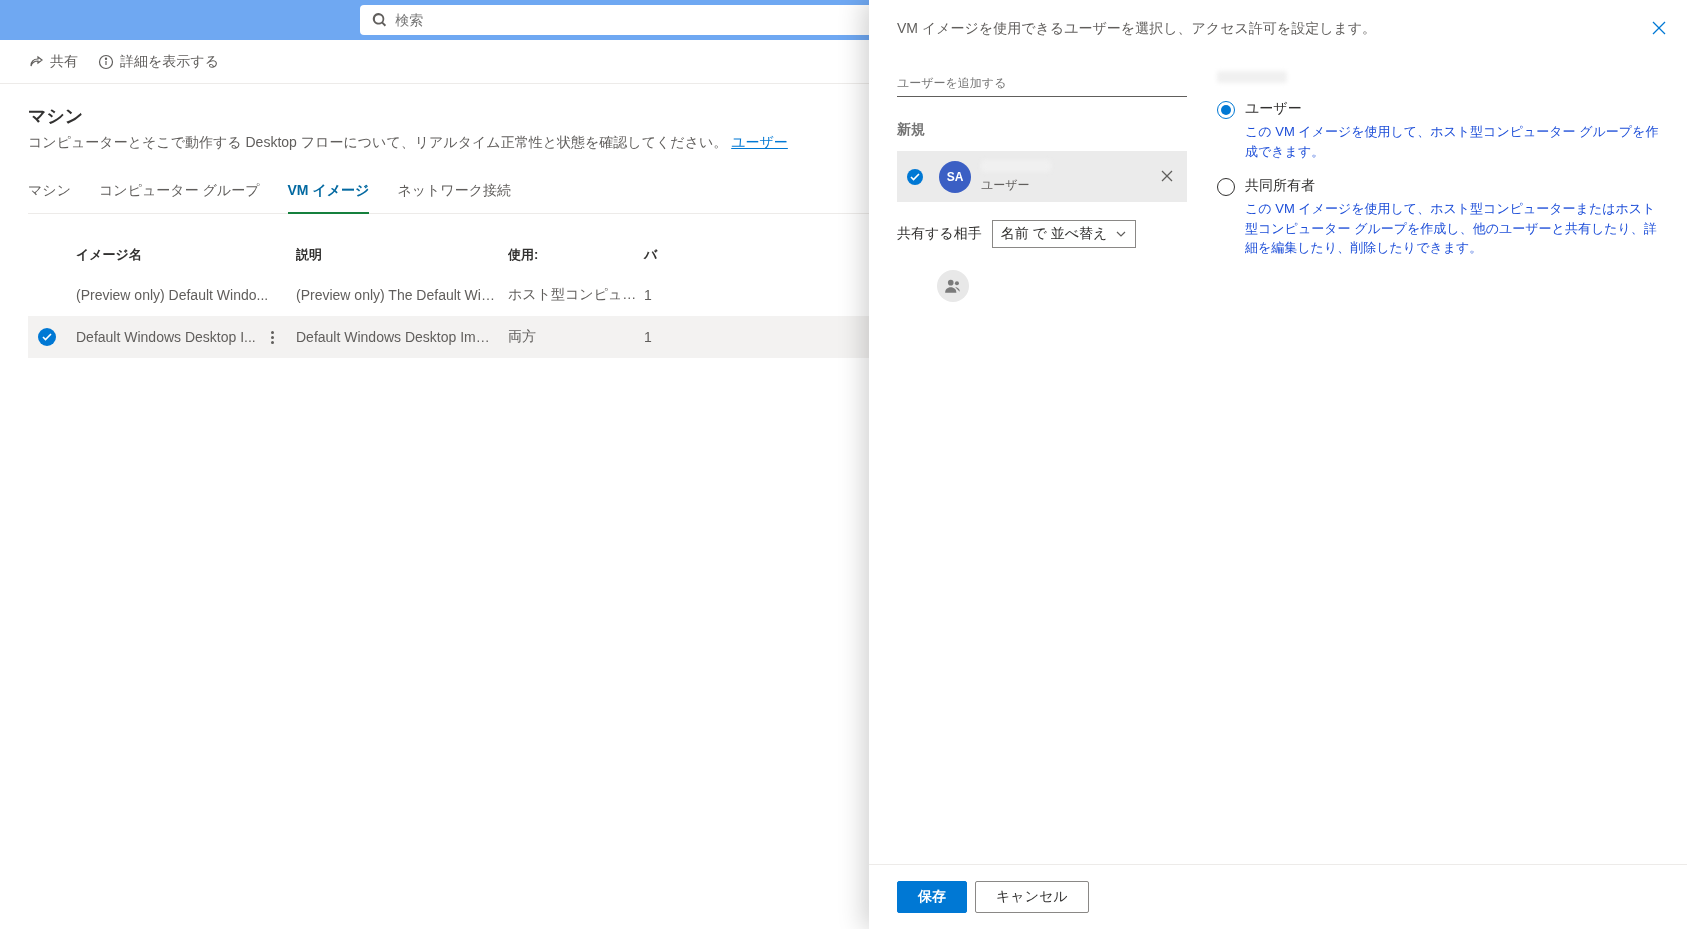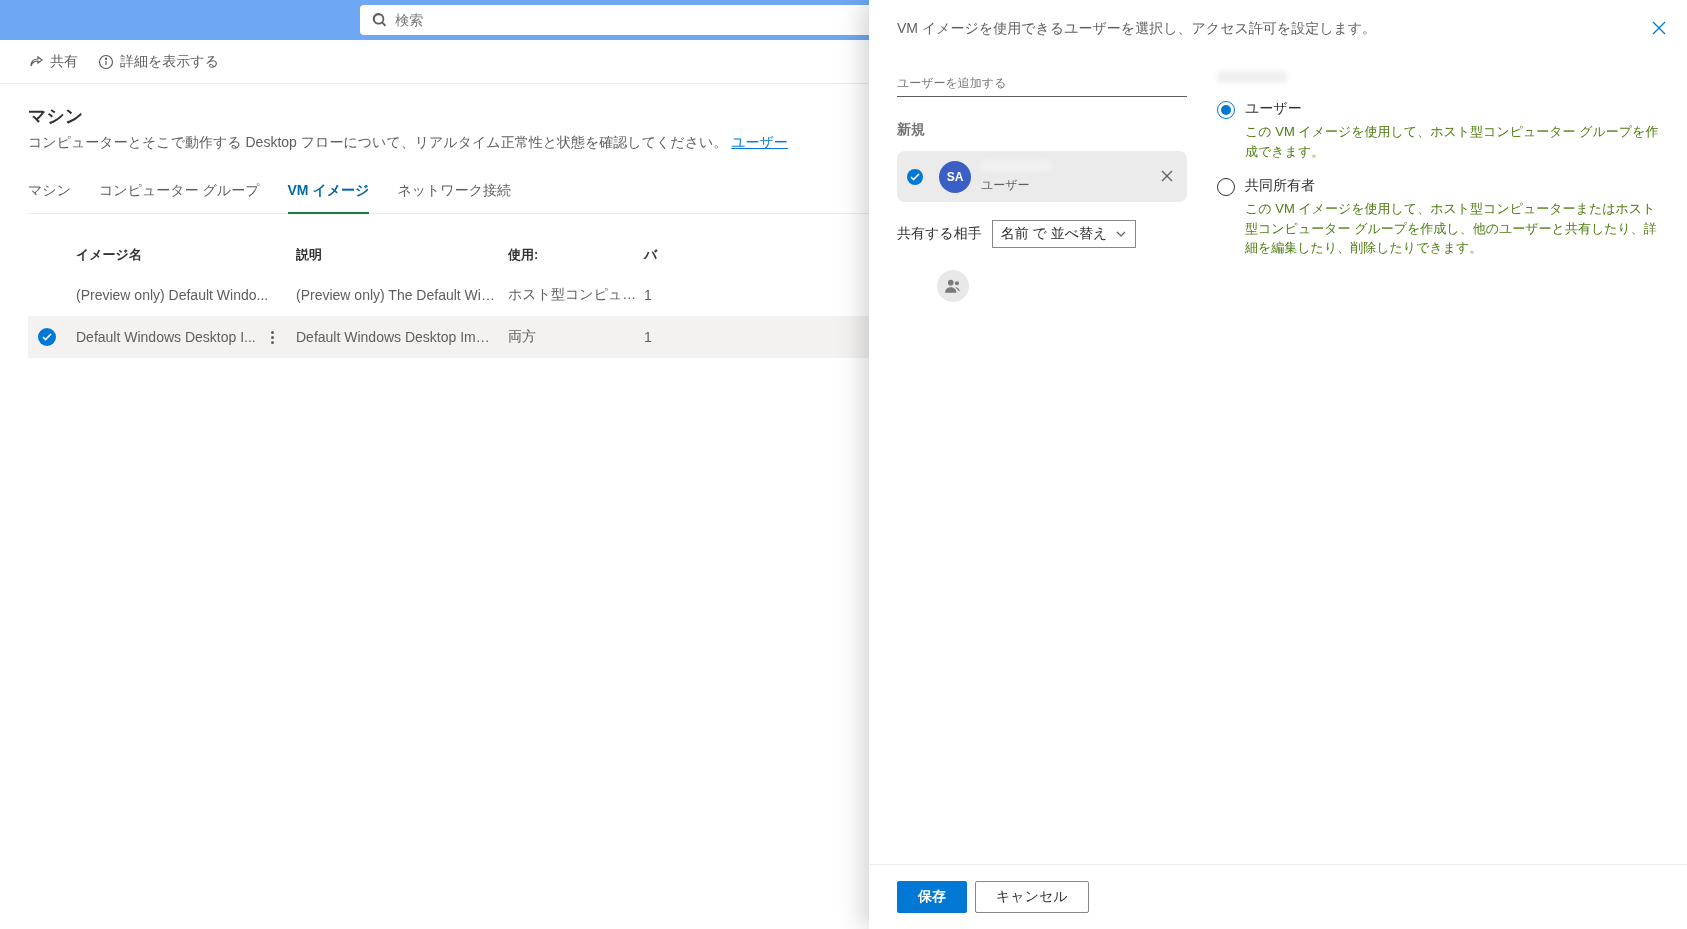--- a/index.html
+++ b/index.html
@@ -46,21 +46,21 @@
     .panel-close svg { width: 16px; height: 16px; stroke: #0078d4; }
     
     .panel-body { flex: 1; display: flex; padding: 20px 28px; gap: 30px; overflow: auto; }
     .body-left { width: 290px; }
     .body-right { flex: 1; }
     
     .add-user-input { width: 100%; border: none; border-bottom: 1px solid #605e5c; padding: 6px 0; font-size: 12px; color: #605e5c; outline: none; background: transparent; }
     
     .section-label { font-size: 14px; font-weight: 600; margin: 24px 0 12px; color: #737373; }
     
-    .user-item { display: flex; align-items: center; background: #ebebeb; padding: 8px 10px; border-radius: 8px; }
+    .user-item { display: flex; align-items: center; background: #ebebeb; padding: 8px 10px; border-radius: 0; }
     .user-item .checkcircle { flex-shrink: 0; width: 16px; height: 16px; margin-right: 16px; }
     .avatar { width: 32px; height: 32px; border-radius: 50%; display: flex; align-items: center; justify-content: center; color: #fff; font-size: 12px; font-weight: 600; flex-shrink: 0; }
     .avatar.sa { background: #3b5fc4; }
     .avatar.owner { background: #e8e8e8; }
     .avatar.owner svg { width: 18px; height: 18px; fill: #7a7a7a; }
     .user-info { margin-left: 10px; flex: 1; min-width: 0; }
     .redact { display: inline-block; background: #f0f0f0; border-radius: 3px; height: 12px; filter: blur(2px); }
     .redact.w70 { width: 70px; }
     .redact.w50 { width: 50px; }
     .user-role { font-size: 12px; color: #605e5c; margin-top: 2px; }
@@ -74,21 +74,21 @@
     .owner-item { display: flex; align-items: center; margin-top: 18px; padding: 4px 0 4px 40px; }
     .owner-item .user-info { margin-left: 10px; }
     
     .perm-title { margin-bottom: 14px; }
     .radio-block { display: flex; gap: 10px; margin-bottom: 16px; }
     .radio-outer { width: 18px; height: 18px; border-radius: 50%; border: 1px solid #323130; display: flex; align-items: center; justify-content: center; flex-shrink: 0; margin-top: 1px; cursor: pointer; }
     .radio-outer.selected { border-color: #0078d4; }
     .radio-inner { width: 10px; height: 10px; border-radius: 50%; background: #0078d4; }
     .radio-content { flex: 1; }
     .radio-label { font-size: 14px; font-weight: 400; margin-bottom: 4px; }
-    .radio-desc { font-size: 13px; color: #4d7c0f; line-height: 1.5; }
+    .radio-desc { font-size: 13px; color: #1d4ed8; line-height: 1.5; }
     
     .panel-footer { padding: 16px 28px; border-top: 1px solid #edebe9; display: flex; gap: 8px; }
     .btn { padding: 6px 20px; font-size: 14px; cursor: pointer; border-radius: 2px; }
     .btn.primary { background: #0078d4; color: #fff; border: 1px solid #0078d4; font-weight: 600; }
     .btn.secondary { background: #fff; color: #323130; border: 1px solid #8a8886; }
   </style>
 </head>
 <body>
 
 <div class="topbar">

